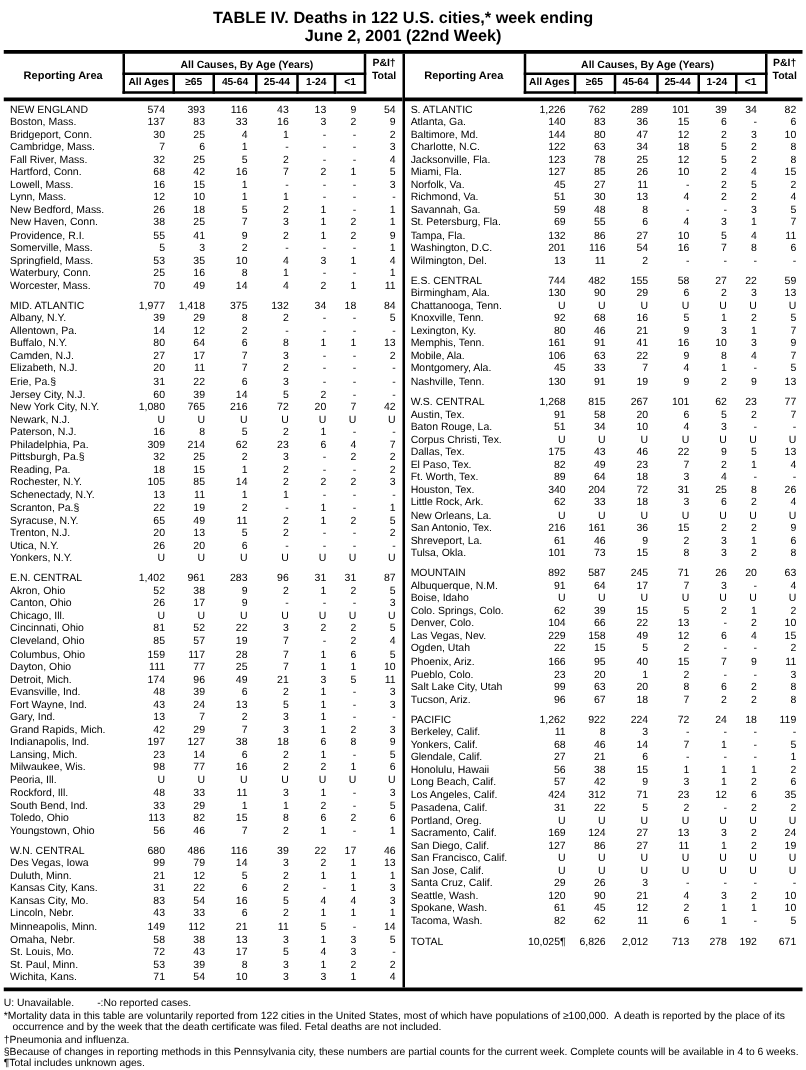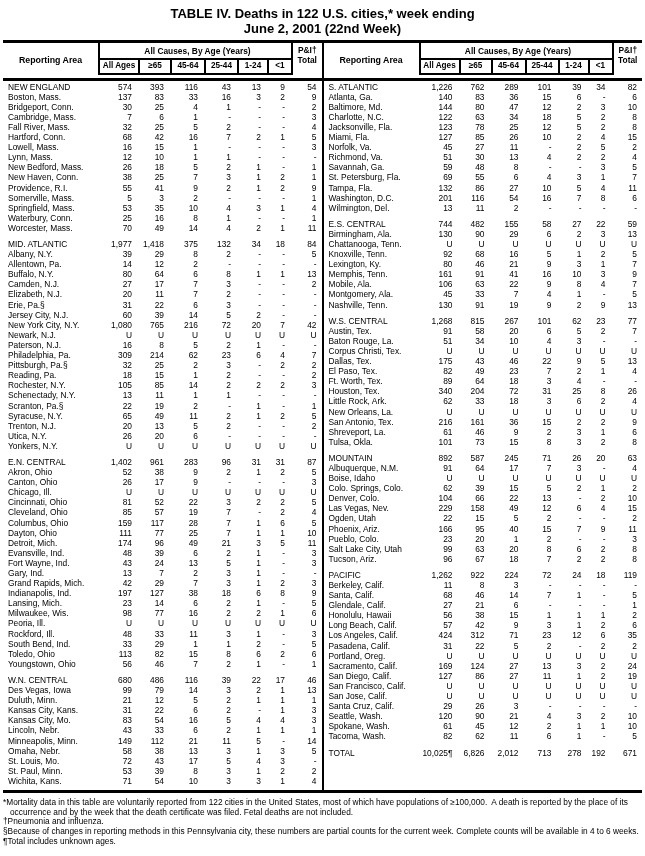--- a/index.html
+++ b/index.html
@@ -1226,21 +1226,21 @@
             <span class="a">Berkeley, Calif.</span>
             <span class="n">11</span>
             <span class="n">8</span>
             <span class="n">3</span>
             <span class="n">-</span>
             <span class="n">-</span>
             <span class="n">-</span>
             <span class="n last">-</span>
           </div>
           <div class="r">
-            <span class="a">Santa, Calif.</span>
+            <span class="a">Yonkers, Calif.</span>
             <span class="n">68</span>
             <span class="n">46</span>
             <span class="n">14</span>
             <span class="n">7</span>
             <span class="n">1</span>
             <span class="n">-</span>
             <span class="n last">5</span>
           </div>
           <div class="r">
             <span class="a">Glendale, Calif.</span>
@@ -1391,19 +1391,20 @@
             <span class="n">278</span>
             <span class="n">192</span>
             <span class="n last">671</span>
           </div>
         </div>
     </div>
 
   </div>
 
   <div class="foot" id="footnotes">
+      <div class="fn">U: Unavailable.        -:No reported cases.</div>
       <div class="fn">*Mortality data in this table are voluntarily reported from 122 cities in the United States, most of which have populations of ≥100,000.  A death is reported by the place of its occurrence and by the week that the death certificate was filed. Fetal deaths are not included.</div>
       <div class="fn">†Pneumonia and influenza.</div>
       <div class="fn">§Because of changes in reporting methods in this Pennsylvania city, these numbers are partial counts for the current week. Complete counts will be available in 4 to 6 weeks.</div>
       <div class="fn">¶Total includes unknown ages.</div>
     </div>
 
 </div>
 
 </body></html>

